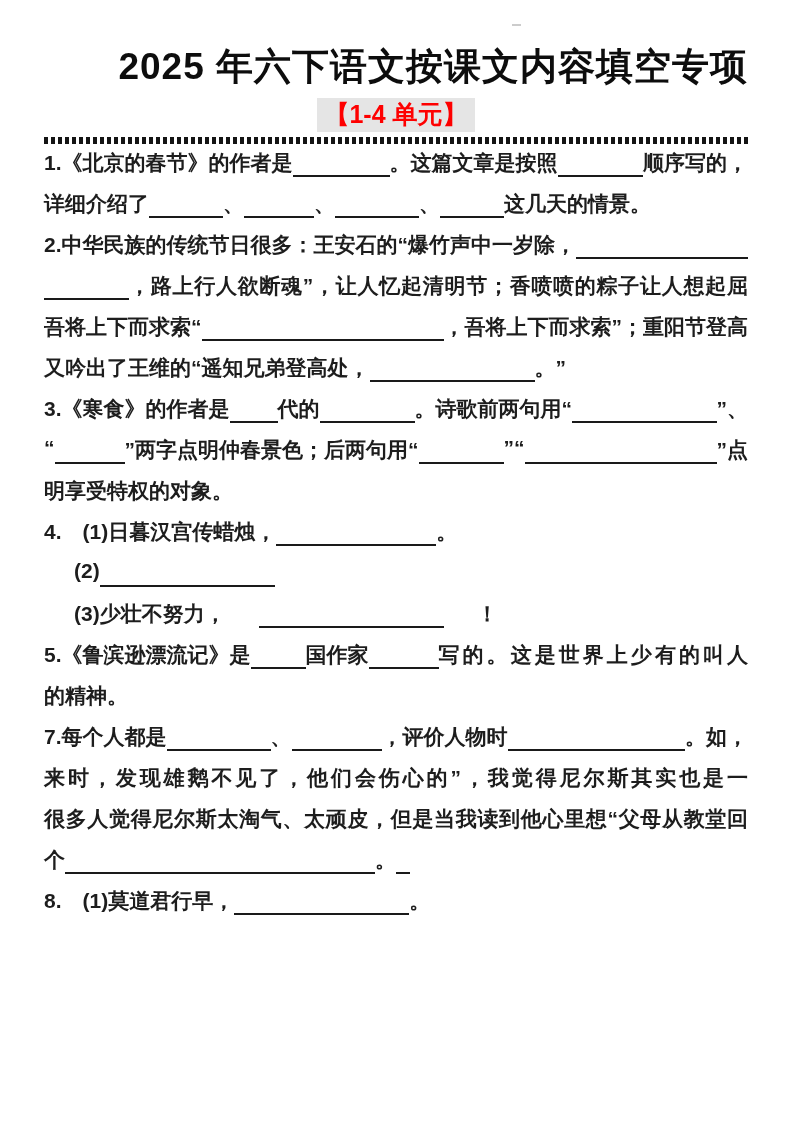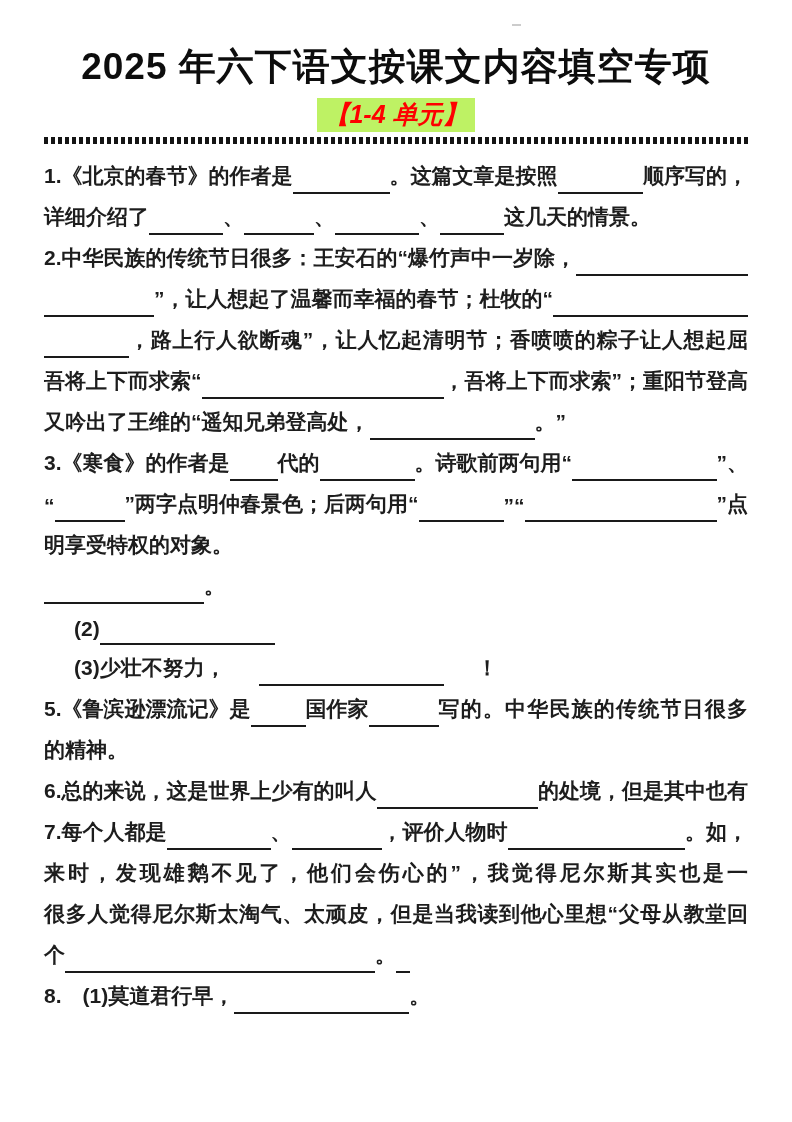--- a/index.html
+++ b/index.html
@@ -10,21 +10,21 @@
     position: relative;
     overflow: hidden;
   }
   .page { padding: 0 44px; }
   .stray-mark {
     position: absolute; left: 512px; top: 24px;
     width: 9px; height: 2px; background: #cccccc;
   }
   .title {
     padding-top: 46px;
-    text-align: center;
+    text-align: right;
     font-size: 37px;
     font-weight: bold;
     color: #0d0d0d;
     letter-spacing: 1px;
     line-height: 1.15;
   }
   .badge-row { text-align: center; margin-top: 9px; }
   .unit-badge {
     display: inline-block;
     font-size: 25px;
@@ -33,21 +33,21 @@
     line-height: 1.2;
   }
   .divider {
     margin-top: 5px;
     height: 7px;
     background: repeating-linear-gradient(to right, #141414 0px, #141414 4px, transparent 4px, transparent 7px);
   }
   .questions { margin-top: 5px; }
   .line {
     display: flex;
-    align-items: flex-end;
+    align-items: flex-start;
     height: 41px;
   }
   .txt {
     white-space: nowrap;
     flex: 0 0 auto;
     font-size: 21px;
     font-weight: 600;
   }
   .txt.fill {
     flex: 1 1 auto;
@@ -64,21 +64,21 @@
   .blank.grow { flex-grow: 1; }
 </style>
 </head>
 <body style="color: rgb(29, 29, 29);">
 
 <div class="stray-mark"></div>
 
 <div class="page">
   <div class="title">2025 年六下语文按课文内容填空专项</div>
   <div class="badge-row">
-    <span class="unit-badge" style="background: #bef264; color: rgb(254, 0, 0); font-style: italic;">【1-4 单元】</span>
+    <span class="unit-badge" style="background: #e5e5e5; color: rgb(254, 0, 0);">【1-4 单元】</span>
   </div>
   <div class="divider"></div>
   <div class="questions">
       <div class="line">
         <span class="txt">1.《北京的春节》的作者是</span>
         <span class="blank" style="width: 97px; min-width: 58px;"></span>
         <span class="txt">。这篇文章是按照</span>
         <span class="blank grow" style="width: 70px; min-width: 42px;"></span>
         <span class="txt">顺序写的，</span>
       </div>
@@ -89,25 +89,20 @@
         <span class="blank" style="width: 70px; min-width: 42px;"></span>
         <span class="txt">、</span>
         <span class="blank" style="width: 84px; min-width: 50px;"></span>
         <span class="txt">、</span>
         <span class="blank" style="width: 64px; min-width: 38px;"></span>
         <span class="txt">这几天的情景。</span>
       </div>
       <div class="line">
         <span class="txt">2.中华民族的传统节日很多：王安石的“爆竹声中一岁除，</span>
         <span class="blank grow" style="width: 140px; min-width: 84px;"></span>
-      </div>
-      <div class="line">
-        <span class="blank" style="width: 110px; min-width: 66px;"></span>
-        <span class="txt">”，让人想起了温馨而幸福的春节；杜牧的“</span>
-        <span class="blank grow" style="width: 170px; min-width: 102px;"></span>
       </div>
       <div class="line">
         <span class="blank" style="width: 85px; min-width: 51px;"></span>
         <span class="txt fill">，路上行人欲断魂”，让人忆起清明节；香喷喷的粽子让人想起屈</span>
       </div>
       <div class="line">
         <span class="txt">吾将上下而求索“</span>
         <span class="blank grow" style="width: 200px; min-width: 120px;"></span>
         <span class="txt">，吾将上下而求索”；重阳节登高</span>
       </div>
@@ -131,46 +126,42 @@
         <span class="txt">”两字点明仲春景色；后两句用“</span>
         <span class="blank" style="width: 85px; min-width: 51px;"></span>
         <span class="txt">”“</span>
         <span class="blank grow" style="width: 80px; min-width: 48px;"></span>
         <span class="txt">”点</span>
       </div>
       <div class="line">
         <span class="txt">明享受特权的对象。</span>
       </div>
       <div class="line">
+        <span class="txt">4.　(1)日暮汉宫传蜡烛，</span>
         <span class="blank" style="width: 160px; min-width: 96px;"></span>
         <span class="txt">。</span>
       </div>
       <div class="line" style="padding-left: 30px;">
         <span class="txt">(2)</span>
         <span class="blank" style="width: 175px; min-width: 105px;"></span>
       </div>
       <div class="line" style="padding-left: 30px; gap: 33px;">
         <span class="txt">(3)少壮不努力，</span>
         <span class="blank" style="width: 185px; min-width: 111px;"></span>
         <span class="txt">！</span>
       </div>
       <div class="line">
         <span class="txt">5.《鲁滨逊漂流记》是</span>
         <span class="blank" style="width: 55px; min-width: 33px;"></span>
         <span class="txt">国作家</span>
         <span class="blank" style="width: 70px; min-width: 42px;"></span>
-        <span class="txt fill">写的。中华民族的传统节日很多</span>
+        <span class="txt fill">写的。这是世界上少有的叫人</span>
       </div>
       <div class="line">
         <span class="txt">的精神。</span>
-      </div>
-      <div class="line">
-        <span class="txt">6.总的来说，这是世界上少有的叫人</span>
-        <span class="blank grow" style="width: 133px; min-width: 80px;"></span>
-        <span class="txt">的处境，但是其中也有</span>
       </div>
       <div class="line">
         <span class="txt">7.每个人都是</span>
         <span class="blank" style="width: 104px; min-width: 62px;"></span>
         <span class="txt">、</span>
         <span class="blank" style="width: 90px; min-width: 54px;"></span>
         <span class="txt">，评价人物时</span>
         <span class="blank grow" style="width: 127px; min-width: 76px;"></span>
         <span class="txt">。如，</span>
       </div>

